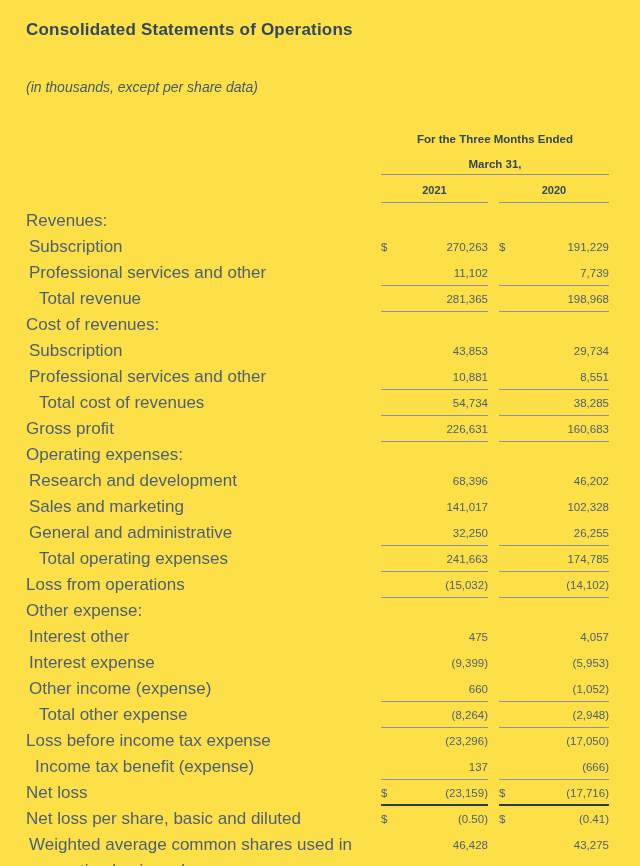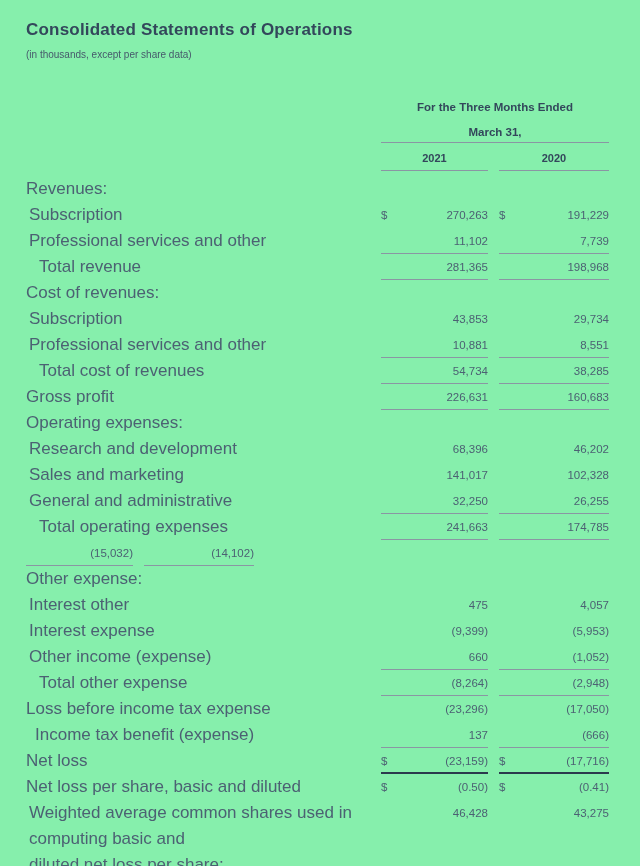--- a/index.html
+++ b/index.html
@@ -1,37 +1,38 @@
 <!DOCTYPE html>
 <html><head>
 <meta charset="utf-8">
 <style>
   html,body{margin:0;padding:0;background:#ffffff;}
   .page{
     position:relative;
     width:640px;height:866px;
     overflow:hidden;
-    background:#86efac;
+    background:#fde047;
     font-family:"Liberation Sans", sans-serif;
     color:#4c6173;
   }
   .title{
     margin:0 0 0 26px;
     padding-top:20px;
     font-size:17px;
     line-height:20px;
     font-weight:bold;
     color:#33475b;
     letter-spacing:.2px;
   }
   .subtitle{
-    margin:9px 0 0 26px;
-    font-size:10px;
+    margin:41px 0 0 26px;
+    font-size:14px;
     line-height:12px;
     color:#46596b;
+    font-style:italic;
   }
   .thead{margin-top:40px;}
   .period{
     width:228px;
     margin-left:381px;
     text-align:center;
     font-size:11.5px;
     font-weight:bold;
     color:#33475b;
     border-bottom:1px solid #8a96a3;
@@ -263,20 +264,21 @@
       <span class="dollar"></span>
       <span class="val">241,663</span>
     </div>
     <div class="cell c2 b-gray">
       <span class="dollar"></span>
       <span class="val">174,785</span>
     </div>
   </div>
 
   <div class="row">
+    <div class="lbl" style="padding-left: 0px;">Loss from operations</div>
     <div class="cell c1 b-gray">
       <span class="dollar"></span>
       <span class="val">(15,032)</span>
     </div>
     <div class="cell c2 b-gray">
       <span class="dollar"></span>
       <span class="val">(14,102)</span>
     </div>
   </div>
 

